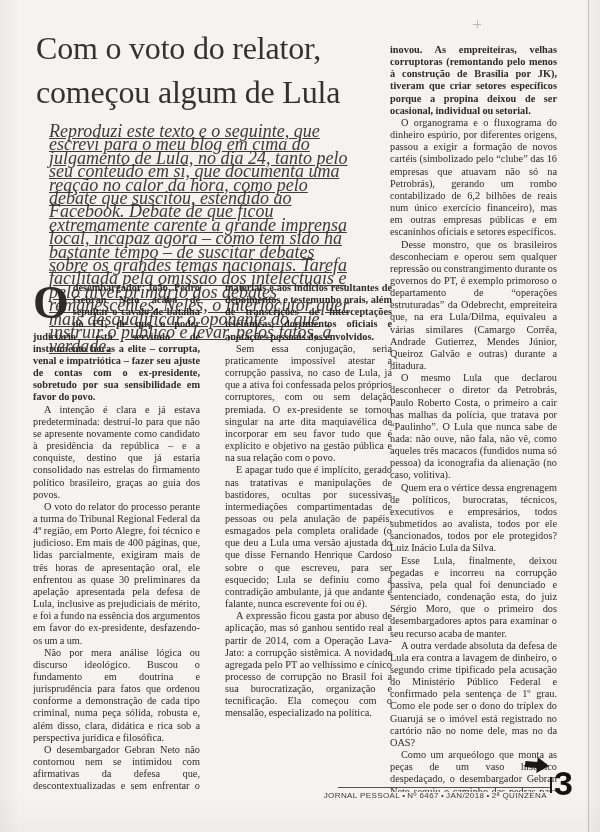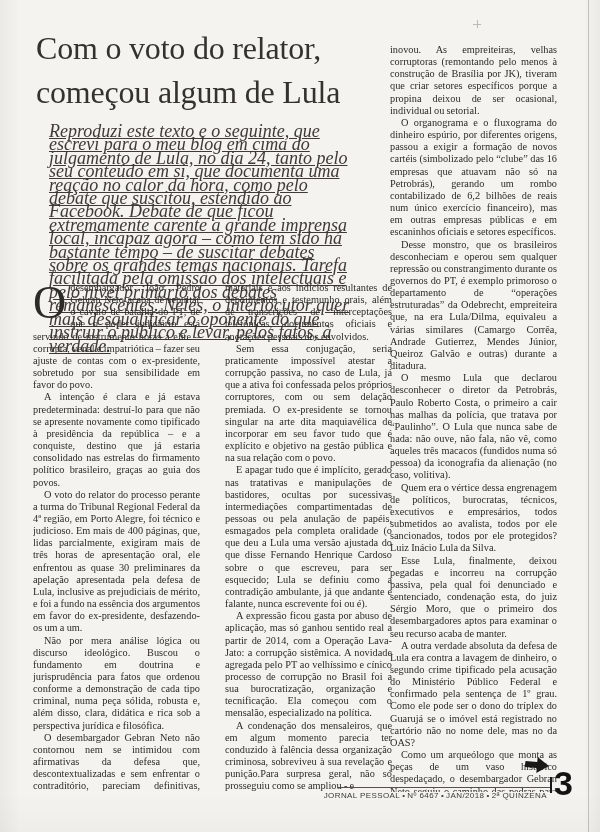--- a/index.html
+++ b/index.html
@@ -25,21 +25,21 @@
 
   .lead { position:absolute; left:49px; top:125px; width:302px;
     font-style:italic; font-size:18px; line-height:13.4px; color:#3e3b37;text-decoration:underline; }
 
   .col { position:absolute; font-size:10.3px; line-height:12.15px; color:#2d2b28;
     text-align:justify; word-spacing:-0.3px; overflow:hidden; }
   #col1 { left:33px;  top:282px; width:167px; height:510px; }
   #col2 { left:225px; top:282px; width:167px; height:510px; }
   #col3 { left:390px; top:44px;  width:167px; height:748px; }
   .col p { margin:0; text-indent:11px; }
-  .col p.flush { text-indent:0; }
+  .col p.flush { text-indent:0;font-weight:bold; }
   .dropcap { float:left; font-size:46px; line-height:38px; padding:2px 4px 0 0;
     color:#2d2b28; }
 
   .footer-rule { position:absolute; left:338px; top:787px; width:212px; height:1px;
     background:#55524e; }
   .footer-tick { position:absolute; left:550px; top:777px; width:2px; height:16px;
     background:#1c1a18; }
   .footer-text { position:absolute; right:52px; top:791px; white-space:nowrap;
     font-family:"Liberation Sans", sans-serif; font-size:8px; letter-spacing:0.4px;
     color:#3b3936; }
@@ -60,32 +60,31 @@
 
   <div class="headline">
     <div>Com o voto do relator,</div>
     <div>começou algum de Lula</div>
   </div>
 
   <div class="lead">Reproduzi este texto e o seguinte, que escrevi para o meu blog em cima do julgamento de Lula, no dia 24, tanto pelo seu conteúdo em si, que documenta uma reação no calor da hora, como pelo debate que suscitou, estendido ao Facebook. Debate de que ficou extremamente carente a grande imprensa local, incapaz agora – como tem sido há bastante tempo – de suscitar debates sobre os grandes temas nacionais. Tarefa facilitada pela omissão dos intelectuais e pelo nível primário dos debates remanescentes. Neles, o interlocutor quer mais desqualificar o oponente do que instruir o público e levar, pelos fatos, à verdade.</div>
 
   <div class="col" id="col1">
     <p class="flush"><span class="dropcap">O</span><span>desembargador João Pedro Gebran Neto acaba de sepultar o cavalo de batalha do PT, de que o poder judiciário está servindo de instrumento horas a elite – corrupta, venal e impatriótica – fazer seu ajuste de contas com o ex-presidente, sobretudo por sua sensibilidade em favor do povo.</span></p>
-    <p>A intenção é clara e já estava predeterminada: destruí-lo para que não se apresente novamente como tipificado à presidência da república – e a conquiste, destino que já estaria consolidado nas estrelas do firmamento político brasileiro, graças ao guia dos povos.</p>
+    <p>A intenção é clara e já estava predeterminada: destruí-lo para que não se apresente novamente como candidato à presidência da república – e a conquiste, destino que já estaria consolidado nas estrelas do firmamento político brasileiro, graças ao guia dos povos.</p>
     <p>O voto do relator do processo perante a turma do Tribunal Regional Federal da 4ª região, em Porto Alegre, foi técnico e judicioso. Em mais de 400 páginas, que, lidas parcialmente, exigiram mais de três horas de apresentação oral, ele enfrentou as quase 30 preliminares da apelação apresentada pela defesa de Lula, inclusive as prejudiciais de mérito, e foi a fundo na essência dos argumentos em favor do ex-presidente, desfazendo-os um a um.</p>
     <p>Não por mera análise lógica ou discurso ideológico. Buscou o fundamento em doutrina e jurisprudência para fatos que ordenou conforme a demonstração de cada tipo criminal, numa peça sólida, robusta e, além disso, clara, didática e rica sob a perspectiva jurídica e filosófica.</p>
     <p>O desembargador Gebran Neto não contornou nem se intimidou com afirmativas da defesa que, descontextualizadas e sem enfrentar o contraditório, pareciam definitivas, incontestáveis. Deu a mesma importância às provas</p>
   </div>
 
   <div class="col" id="col2">
     <p class="flush">materiais e aos indícios resultantes de depoimentos e testemunho orais, além de transcrições de interceptações telefônicas, documentos oficiais e anotações pessoais dos envolvidos.</p>
     <p>Sem essa conjugação, seria praticamente impossível atestar a corrupção passiva, no caso de Lula, já que a ativa foi confessada pelos próprios corruptores, com ou sem delação premiada. O ex-presidente se tornou singular na arte dita maquiavélica de incorporar em seu favor tudo que é explícito e objetivo na gestão pública e na sua relação com o povo.</p>
     <p>E apagar tudo que é implícito, gerado nas tratativas e manipulações de bastidores, ocultas por sucessivas intermediações compartimentadas de pessoas ou pela anulação de papéis, esmagados pela completa oralidade (o que deu a Lula uma versão ajustada do que disse Fernando Henrique Cardoso sobre o que escreveu, para ser esquecido; Lula se definiu como a contradição ambulante, já que andante e falante, nunca escrevente foi ou é).</p>
     <p>A expressão ficou gasta por abuso de aplicação, mas só ganhou sentido real a partir de 2014, com a Operação Lava-Jato: a corrupção sistêmica. A novidade agregada pelo PT ao velhíssimo e cínico processo de corrupção no Brasil foi a sua burocratização, organização e tecnificação. Ela começou com o mensalão, especializado na política.</p>
-    <p>A condenação dos mensaleiros, que em algum momento parecia ter conduzido à falência dessa organização criminosa, sobreviveu à sua revelação e punição.Para surpresa geral, não só prosseguiu como se ampliou - e</p>
   </div>
 
   <div class="col" id="col3">
     <p class="flush">inovou. As empreiteiras, velhas corruptoras (remontando pelo menos à construção de Brasília por JK), tiveram que criar setores específicos porque a propina deixou de ser ocasional, individual ou setorial.</p>
     <p>O organograma e o fluxograma do dinheiro espúrio, por diferentes origens, passou a exigir a formação de novos cartéis (simbolizado pelo “clube” das 16 empresas que atuavam não só na Petrobrás), gerando um rombo contabilizado de 6,2 bilhões de reais num único exercício financeiro), mas em outras empresas públicas e em escaninhos oficiais e setores específicos.</p>
     <p>Desse monstro, que os brasileiros desconheciam e operou sem qualquer repressão ou constrangimento durante os governos do PT, é exemplo primoroso o departamento de “operações estruturadas” da Odebrecht, empreiteira que, na era Lula/Dilma, equivaleu a várias similares (Camargo Corrêa, Andrade Gutierrez, Mendes Júnior, Queiroz Galvão e outras) durante a ditadura.</p>
     <p>O mesmo Lula que declarou desconhecer o diretor da Petrobrás, Paulo Roberto Costa, o primeiro a cair nas malhas da polícia, que tratava por “Paulinho”. O Lula que nunca sabe de nada: não ouve, não fala, não vê, como aqueles três macacos (fundidos numa só pessoa) da iconografia da alienação (no caso, volitiva).</p>
     <p>Quem era o vértice dessa engrenagem de políticos, burocratas, técnicos, executivos e empresários, todos submetidos ao avalista, todos por ele sancionados, todos por ele protegidos? Luiz Inácio Lula da Silva.</p>
     <p>Esse Lula, finalmente, deixou pegadas e incorreu na corrupção passiva, pela qual foi denunciado e sentenciado, condenação esta, do juiz Sérgio Moro, que o primeiro dos desembargadores aptos para examinar o seu recurso acaba de manter.</p>
     <p>A outra verdade absoluta da defesa de Lula era contra a lavagem de dinheiro, o segundo crime tipificado pela acusação do Ministério Público Federal e confirmado pela sentença de 1º grau. Como ele pode ser o dono do tríplex do Guarujá se o imóvel está registrado no cartório não no nome dele, mas no da OAS?</p>

